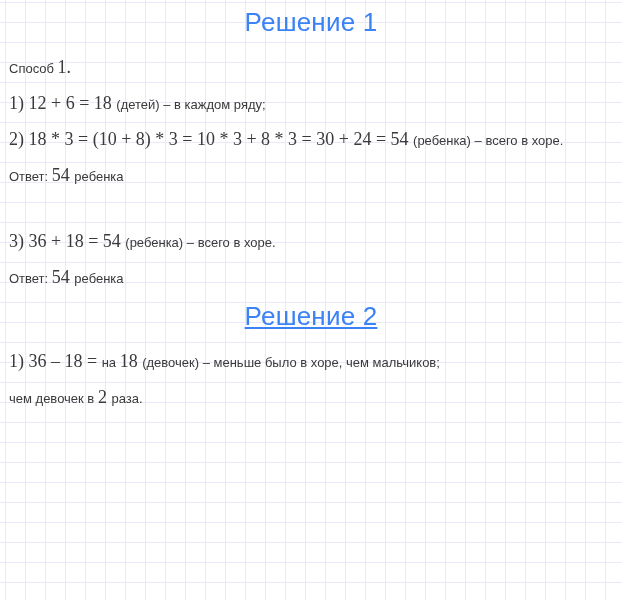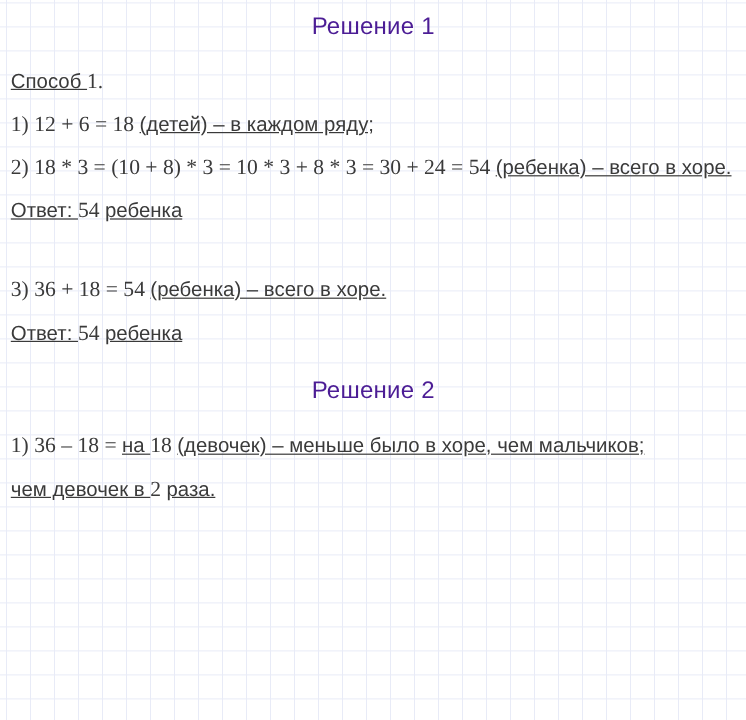--- a/index.html
+++ b/index.html
@@ -19,40 +19,40 @@
     background-position: 5px 2px;
     font-family: "Liberation Sans", sans-serif;
   }
   .sheet {
     padding: 4px 9px 0 9px;
     box-sizing: border-box;
     width: 622px;
   }
   .title {
     margin: 0 0 10px 0;
-    font-size: 20px;
+    font-size: 26px;
     font-weight: 400;
     line-height: 36px;
     text-align: center;
-    color: #4c1d95;
+    color: #3b82f6;
     font-family: "Liberation Sans", sans-serif;
     letter-spacing: 0.2px;
   }
   .title--mid {
-    margin-top: 12px;
+    margin-top: 2px;
+    text-decoration: underline;
   }
   .line {
     margin: 0;
     line-height: 35px;
     white-space: nowrap;
   }
   .seg-t {
     font-family: "Liberation Sans", sans-serif;
-    font-size: 17px;
-    text-decoration: underline;
+    font-size: 13px;
   }
   .seg-m {
     font-family: "Liberation Serif", serif;
     font-size: 18px;
   }
   .spacer {
     height: 30px;
   }
 </style>
 </head>

